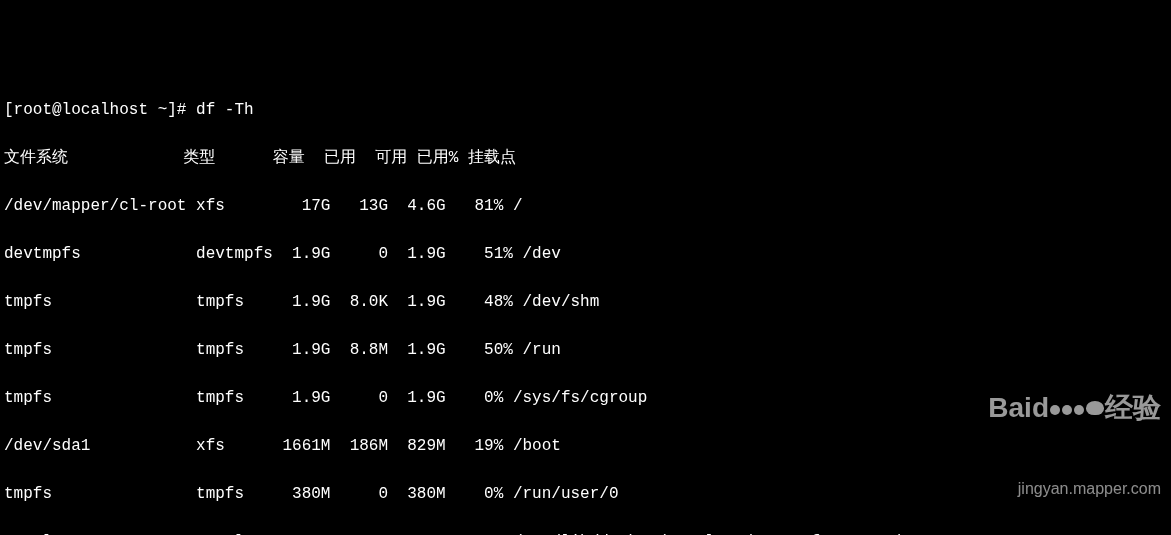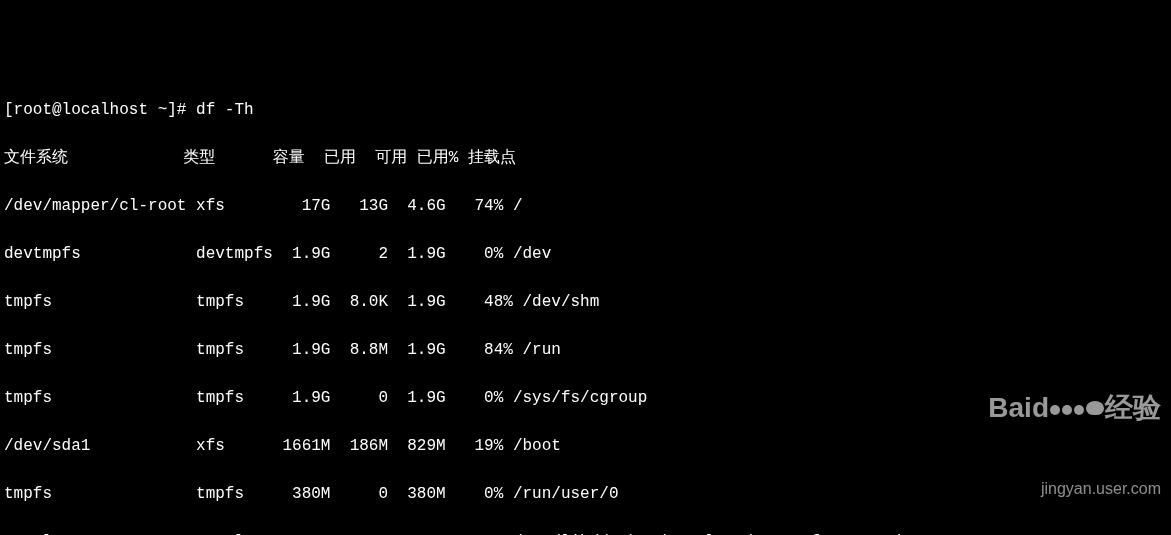--- a/index.html
+++ b/index.html
@@ -54,24 +54,24 @@
     color: rgba(255,255,255,0.55);
   }
 </style>
 </head>
 <body>
 
 
 
 <div class="line">[root@localhost ~]# df -Th</div>
 <div class="line">文件系统            类型      容量  已用  可用 已用% 挂载点</div>
-<div class="line">/dev/mapper/cl-root xfs        17G   13G  4.6G   74% /</div>
-<div class="line">devtmpfs            devtmpfs  1.9G     2  1.9G    0% /dev</div>
+<div class="line">/dev/mapper/cl-root xfs        17G   13G  4.6G   81% /</div>
+<div class="line">devtmpfs            devtmpfs  1.9G     0  1.9G    51% /dev</div>
 <div class="line">tmpfs               tmpfs     1.9G  8.0K  1.9G    48% /dev/shm</div>
-<div class="line">tmpfs               tmpfs     1.9G  8.8M  1.9G    84% /run</div>
+<div class="line">tmpfs               tmpfs     1.9G  8.8M  1.9G    50% /run</div>
 <div class="line">tmpfs               tmpfs     1.9G     0  1.9G    0% /sys/fs/cgroup</div>
 <div class="line">/dev/sda1           xfs      1661M  186M  829M   19% /boot</div>
 <div class="line">tmpfs               tmpfs     380M     0  380M    0% /run/user/0</div>
 <div class="line">overlay             overlay    17G   13G  4.6G   74% /var/lib/docker/overlay2/8c7477f56ee3962bac60</div>
 
 
 
 
 
 
@@ -81,17 +81,17 @@
 
 
 <div class="watermark">
   <div class="top">
     <span>Baid</span>
     <span class="paw">
       <span></span><span></span><span></span><span class="big"></span>
     </span>
     <span>经验</span>
   </div>
-  <div class="bottom">jingyan.user.com</div>
+  <div class="bottom">jingyan.mapper.com</div>
 </div>
 
 
 
 
 </body></html>

